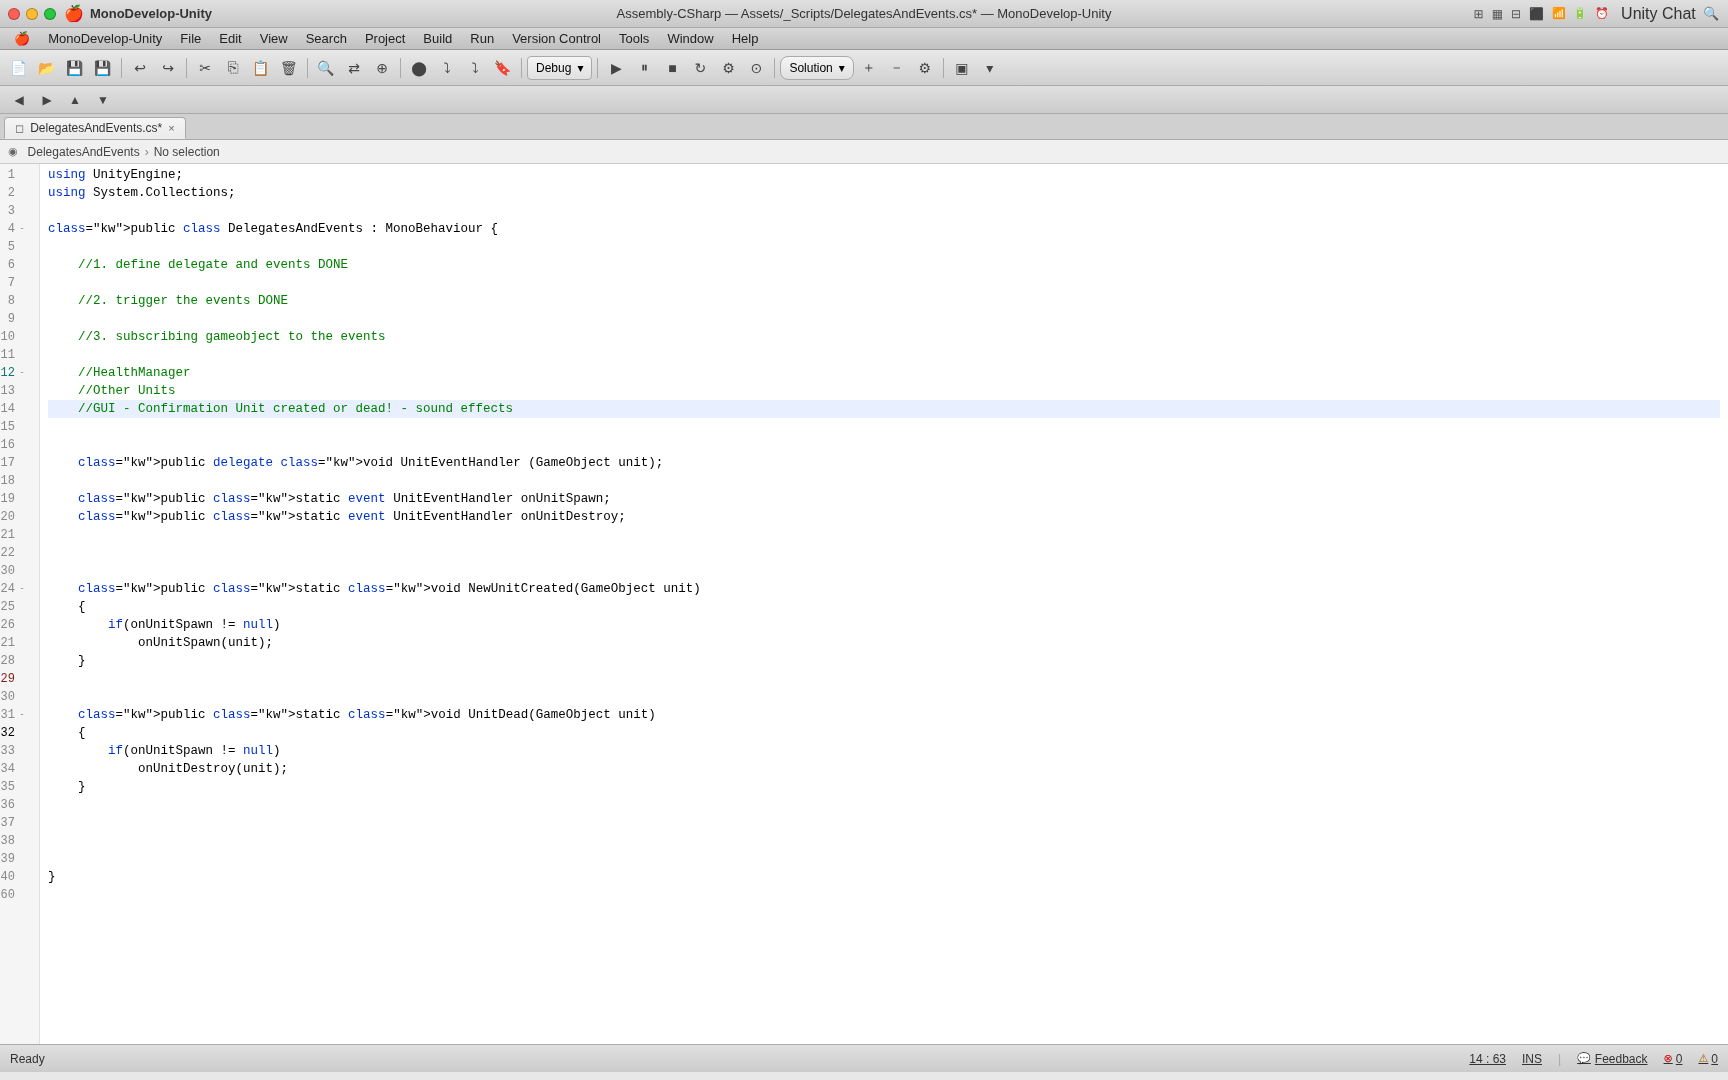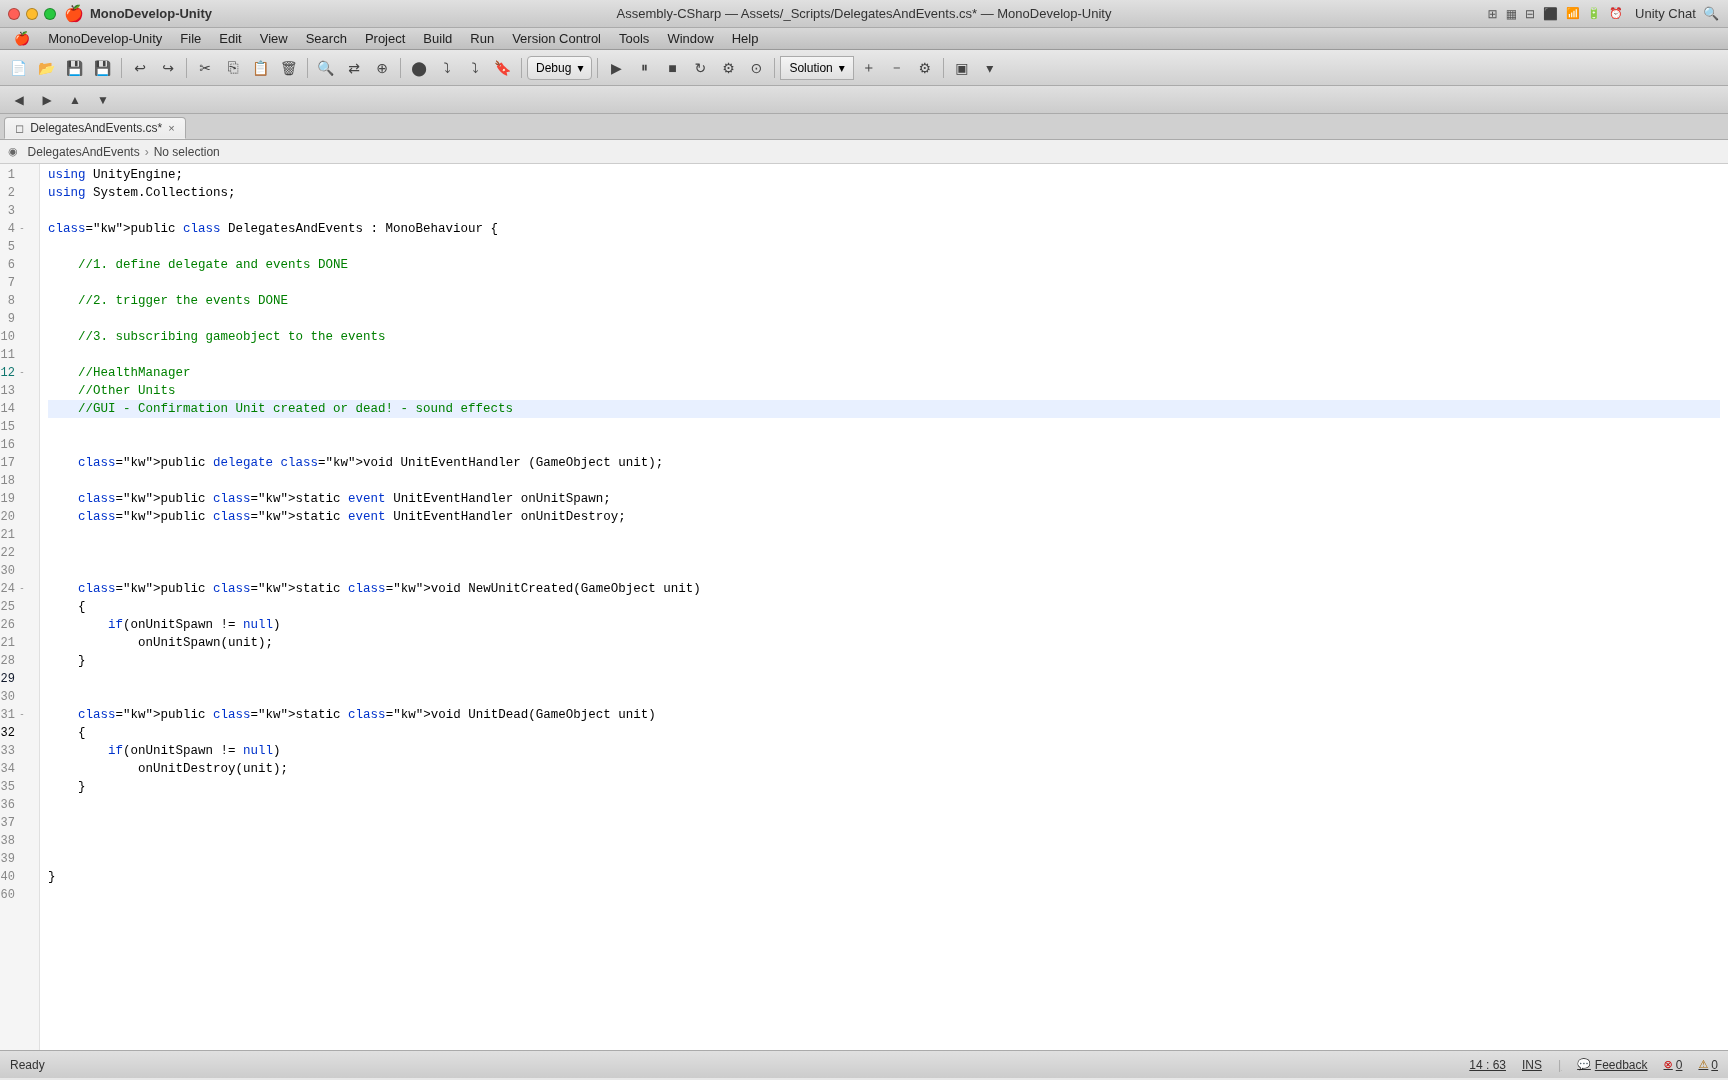--- a/index.html
+++ b/index.html
@@ -103,21 +103,21 @@
       font-size: 12px;
       cursor: pointer;
       display: flex;
       align-items: center;
       gap: 6px;
     }
     .solution-dropdown {
       height: 24px;
       padding: 0 8px;
       border: 1px solid #aaa;
-      border-radius: 0;
+      border-radius: 8px;
       background: linear-gradient(to bottom, #f5f5f5, #e0e0e0);
       font-size: 12px;
       cursor: pointer;
       display: flex;
       align-items: center;
       gap: 6px;
     }
 
     
     .toolbar2 {
@@ -239,21 +239,21 @@
     .status-bar {
       background: linear-gradient(to bottom, #e0e0e0, #cccccc);
       height: 28px;
       display: flex;
       align-items: center;
       padding: 0 10px;
       border-top: 1px solid #aaa;
       font-size: 12px;
       color: #333;
       position: fixed;
-      bottom: 2px;
+      bottom: 8px;
       left: 0;
       width: 1728px;
     }
     .status-right {
       margin-left: auto;
       display: flex;
       align-items: center;
       gap: 16px;
       text-decoration: underline;
     }
@@ -278,21 +278,21 @@
   <span style="font-size:13px; font-weight:bold; color:#333; margin-left:6px;">MonoDevelop-Unity</span>
   <span class="window-title">Assembly-CSharp — Assets/_Scripts/DelegatesAndEvents.cs* — MonoDevelop-Unity</span>
   <div class="right-controls">
     <span style="font-size:12px; color:#555;">⊞</span>
     <span style="font-size:12px; color:#555;">▦</span>
     <span style="font-size:12px; color:#555;">⊟</span>
     <span style="font-size:12px; color:#555;">⬛</span>
     <span style="font-size:11px; color:#555;">📶</span>
     <span style="font-size:11px; color:#555;">🔋</span>
     <span style="font-size:11px; color:#555;">⏰</span>
-    <span style="font-size:13px; color:#333; margin-left:4px;">Unity Chat</span>
+    <span style="font-size:16px; color:#333; margin-left:4px;">Unity Chat</span>
     <span style="font-size:13px; color:#555;">🔍</span>
   </div>
 </div>
 
 <div class="menu-bar">
   <span class="menu-item">🍎</span>
   <span class="menu-item">MonoDevelop-Unity</span>
   <span class="menu-item">File</span>
   <span class="menu-item">Edit</span>
   <span class="menu-item">View</span>
@@ -483,21 +483,21 @@
       </div>
       <div class="line-number-row">
         <span style="color:#888">21</span>
         <span style="width:12px; display:inline-block;"></span>
       </div>
       <div class="line-number-row">
         <span style="color:#888">28</span>
         <span style="width:12px; display:inline-block;"></span>
       </div>
       <div class="line-number-row">
-        <span style="color:#0f172a">29</span>
+        <span style="color:#7f1d1d">29</span>
         <span style="width:12px; display:inline-block;"></span>
       </div>
       <div class="line-number-row">
         <span style="color:#888">30</span>
         <span style="width:12px; display:inline-block;"></span>
       </div>
       <div class="line-number-row">
         <span style="color:#888">31</span>
         <span class="fold-marker">-</span>
       </div>

